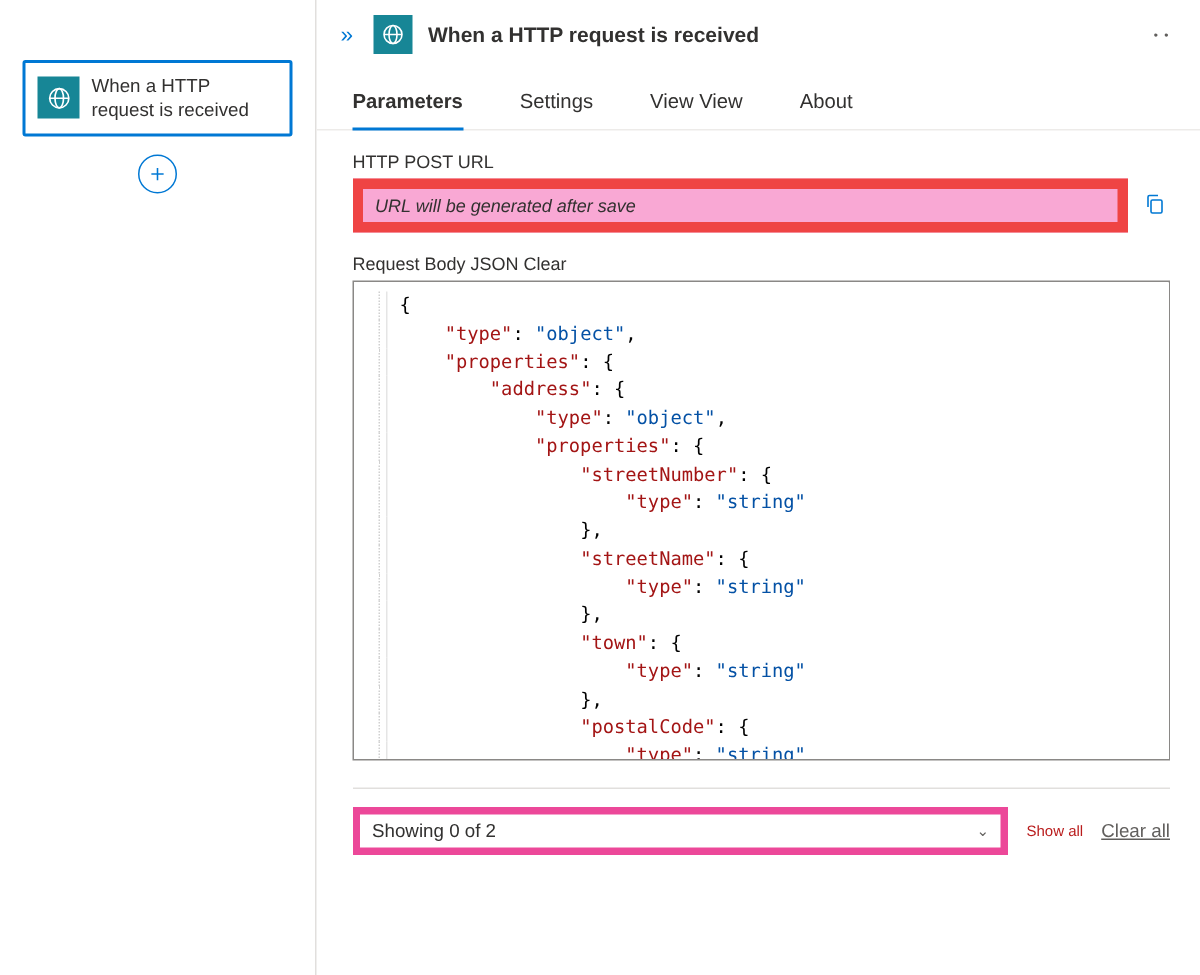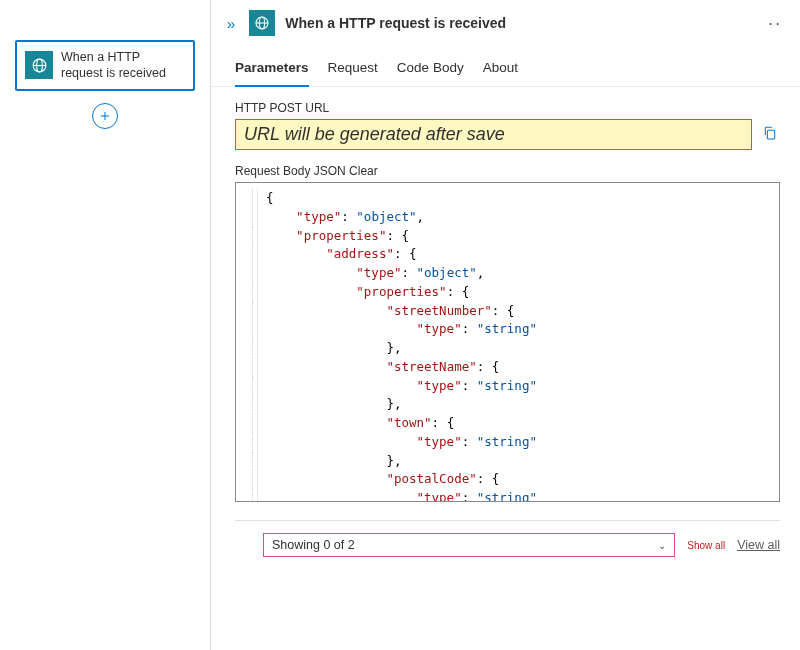--- a/index.html
+++ b/index.html
@@ -85,21 +85,21 @@
       margin-left: auto;
       color: #605e5c;
       padding: 2px 6px;
       cursor: pointer;
       letter-spacing: 1px;
       font-size: 8px;
     }
 
     .tabs {
       display: flex;
-      gap: 19px;
+      gap: 38px;
       padding: 12px 41px 0 24px;
       border-bottom: 1px solid #edebe9;
     }
     .tab {
       padding: 6px 0 10px 0;
       font-size: 13.5px;
       color: #323130;
       cursor: pointer;
       border-bottom: 2px solid transparent;
       margin-bottom: -1px;
@@ -120,25 +120,25 @@
       margin-bottom: 4px;
     }
     .url-row {
       display: flex;
       align-items: center;
       gap: 8px;
       margin-bottom: 14px;
     }
     .url-box {
       flex: 1;
-      background: #fef9c3;
-      border: 1px solid #ef4444;
+      background: #f9a8d4;
+      border: 7px solid #ef4444;
       padding: 4px 8px;
       font-style: italic;
-      font-size: 18px;
+      font-size: 12px;
       color: #323130;
     }
     .copy-btn {
       color: #0078d4;
       cursor: pointer;
       padding: 2px;
     }
     .copy-btn svg { width: 16px; height: 16px; stroke: #0078d4; fill: none; }
 
     .schema-box {
@@ -185,29 +185,28 @@
       margin: 18px 0 12px 0;
     }
 
     .adv-row {
       display: flex;
       align-items: center;
       gap: 12px;
     }
     .adv-select {
       flex: 1;
-      border: 1px solid #ec4899;
+      border: 5px solid #ec4899;
       background: #fff;
       padding: 4px 8px;
       font-size: 12.5px;
       display: flex;
       justify-content: space-between;
       align-items: center;
       cursor: pointer;
-      margin-left: 28px;
     }
     .adv-select .chev { font-size: 10px; color: #605e5c; }
     .link-small {
       color: #b91c1c;
       font-size: 10px;
       cursor: pointer;
     }
     .link-muted {
       color: #605e5c;
       text-decoration: underline;
@@ -246,22 +245,22 @@
           <ellipse cx="12" cy="12" rx="4" ry="9" fill="none" stroke="#fff" stroke-width="1.6"></ellipse>
           <line x1="3" y1="12" x2="21" y2="12" stroke="#fff" stroke-width="1.6"></line>
         </svg>
     </span>
     <span class="header-title">When a HTTP request is received</span>
     <span class="header-menu">•&nbsp;•</span>
   </div>
 
   <div class="tabs">
     <div class="tab active">Parameters</div>
-    <div class="tab">Request</div>
-    <div class="tab">Code Body</div>
+    <div class="tab">Settings</div>
+    <div class="tab">View View</div>
     <div class="tab">About</div>
   </div>
 
   <div class="panel-body">
     <div class="field-label">HTTP POST URL</div>
     <div class="url-row">
       <div class="url-box">URL will be generated after save</div>
       <span class="copy-btn">
         <svg viewBox="0 0 24 24">
             <rect x="8" y="8" width="11" height="13" rx="1.5" stroke-width="1.6"></rect>
@@ -275,16 +274,16 @@
 
 
     <div class="divider"></div>
 
     <div class="adv-row">
       <div class="adv-select">
         <span>Showing 0 of 2</span>
         <span class="chev">⌄</span>
       </div>
       <span class="link-small">Show all</span>
-      <span class="link-muted">View all</span>
+      <span class="link-muted">Clear all</span>
     </div>
   </div>
 </div>
 
 </body></html>

